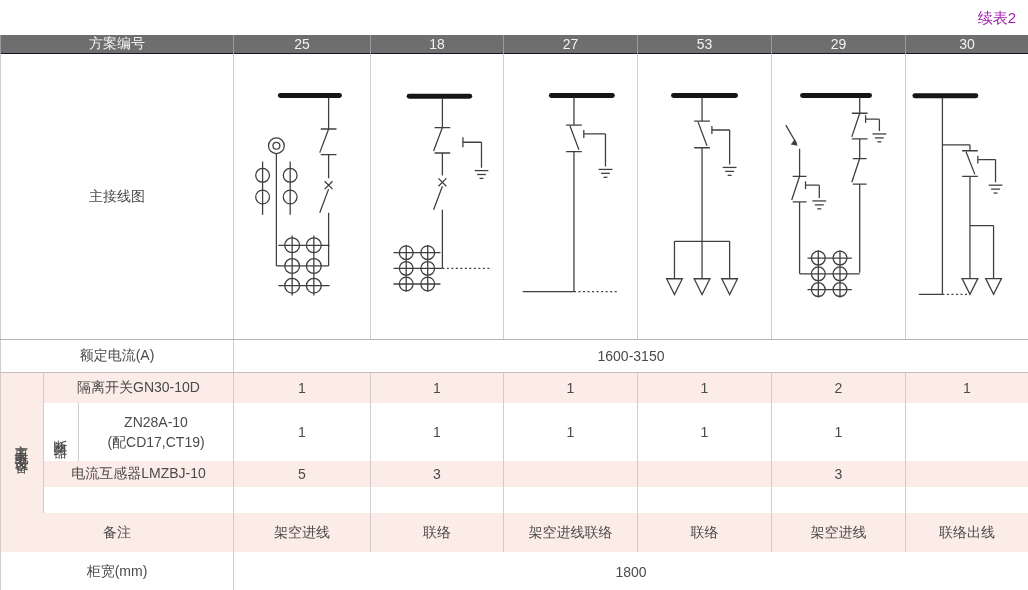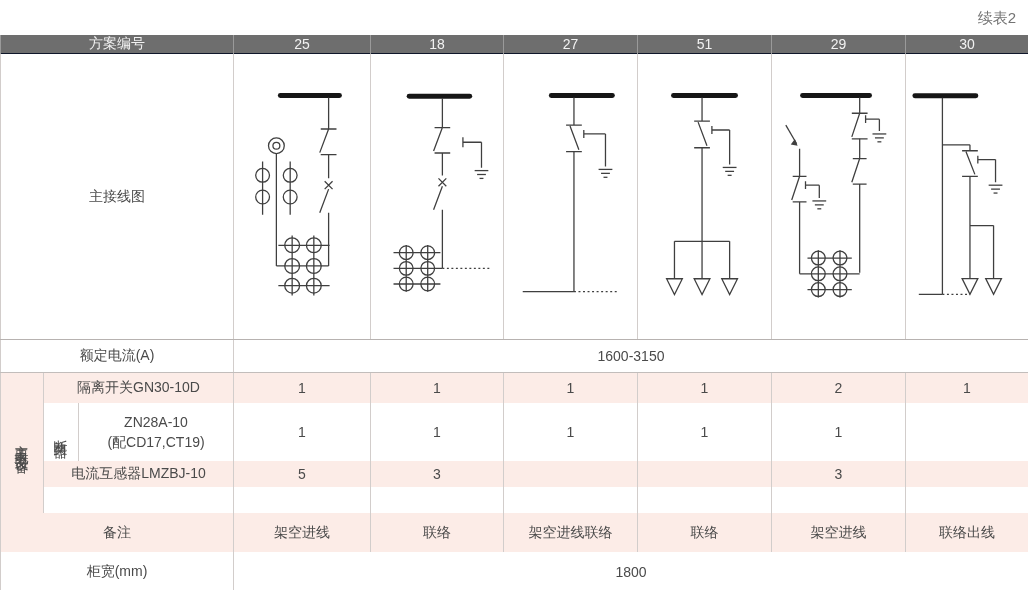--- a/index.html
+++ b/index.html
@@ -1,18 +1,18 @@
 <!DOCTYPE html>
 <html><head>
 <meta charset="utf-8">
 <style>
   html,body{margin:0;padding:0;background:#ffffff;}
   body{width:1028px;height:590px;position:relative;overflow:hidden;
        font-family:"Liberation Sans","DejaVu Sans",sans-serif;color:#4a4a4a;}
-  .cont-label{position:absolute;top:9px;right:12px;font-size:15px;color:#737373;margin-left:12px;}
+  .cont-label{position:absolute;top:9px;right:12px;font-size:15px;color:#a21caf;margin-left:12px;}
   table.main{border-collapse:collapse;table-layout:fixed;width:1028px;margin-top:35px;}
   td{padding:0;text-align:center;vertical-align:middle;font-size:14px;color:#4a4a4a;
      border-left:1px solid #d2cdcb;border-right:1px solid #d2cdcb;}
   tr.r-header td{background:#6e6e6e;color:#f2f2f2;height:16px;font-size:14px;
      border-left:1px solid #9a9a9a;border-right:1px solid #9a9a9a;}
   tr.r-diagram td{height:285px;border-top:1px solid #0f172a;border-bottom:1px solid #b7b2b0;vertical-align:top;}
   tr.r-rated td{height:32px;border-bottom:1px solid #c2bdbb;}
   tr.r-eq1 td{height:30px;background:#fcece7;}
   tr.r-eq2 td{height:58px;background:#ffffff;}
   tr.r-eq3 td{height:26px;background:#fcece7;}
@@ -55,21 +55,21 @@
       <col style="width:134px">
       <col style="width:123px">
   </colgroup>
 
   <tbody>
       <tr class="r-header">
     <td colspan="3">方案编号</td>
     <td>25</td>
     <td>18</td>
     <td>27</td>
-    <td>51</td>
+    <td>53</td>
     <td>29</td>
     <td>30</td>
   </tr>
 
   <tr class="r-diagram">
     <td colspan="3" style="vertical-align:middle">主接线图</td>
 
     <td>
       <svg class="diag" viewBox="0 0 137 285" width="135" height="285">
         <path class="bus" d="M46 40 H106"></path>

